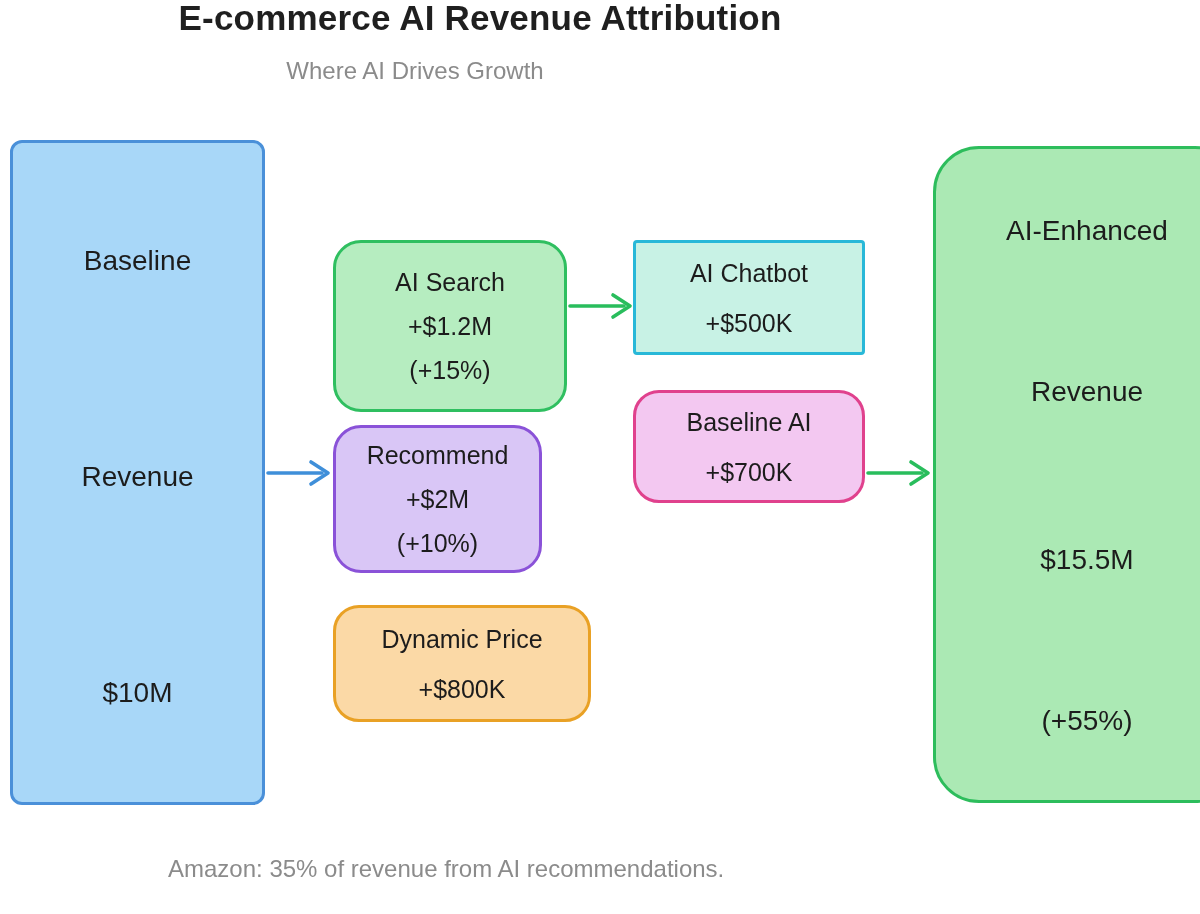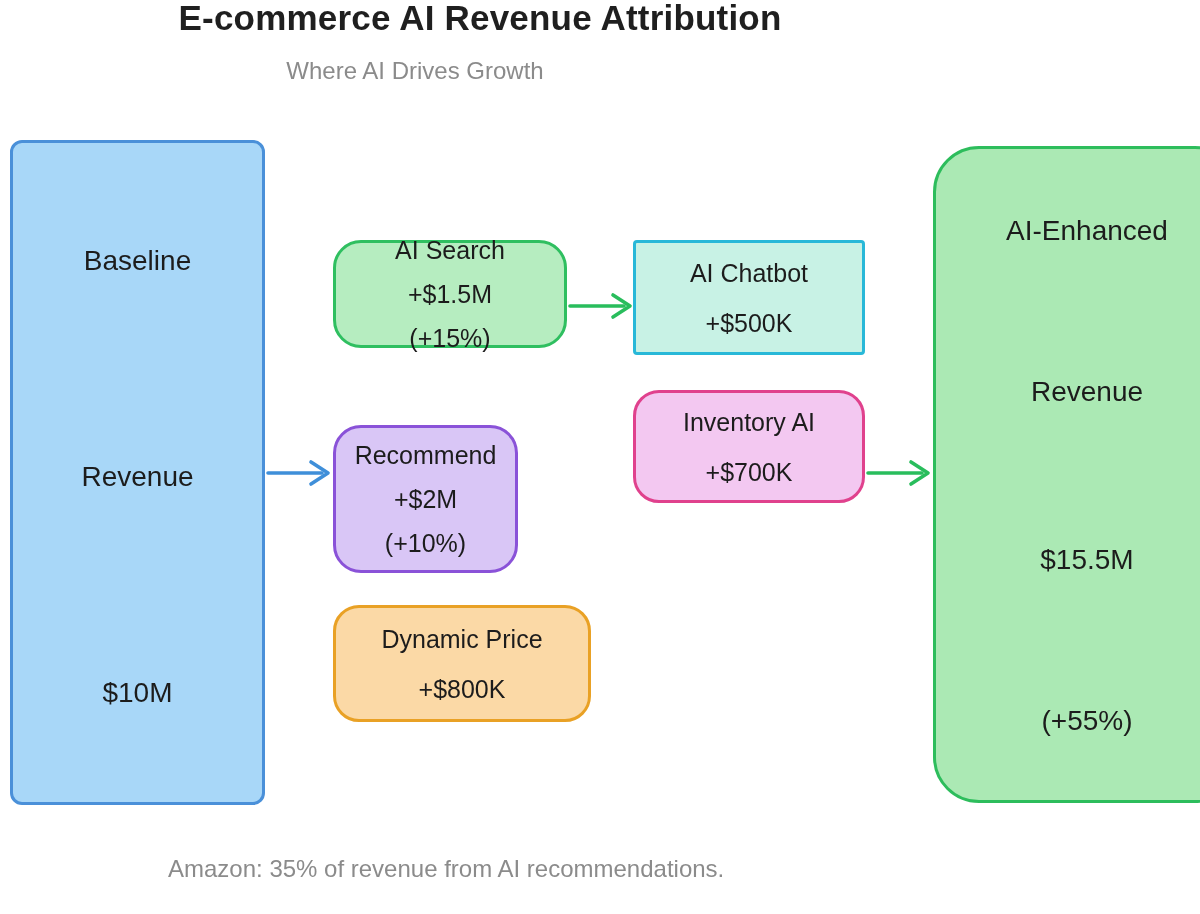--- a/index.html
+++ b/index.html
@@ -27,23 +27,23 @@
   .box-baseline{left:10px;top:140px;width:255px;height:665px;border-radius:12px;}
   .box-enhanced{left:933px;top:146px;width:308px;height:657px;border-radius:46px;}
   .box-baseline .l0{top:118px}.box-baseline .l1{top:334px}.box-baseline .l2{top:550px}
   .box-enhanced .l0{top:82px}.box-enhanced .l1{top:243px}.box-enhanced .l2{top:411px}.box-enhanced .l3{top:572px}
   .small{
     display:flex;flex-direction:column;align-items:center;justify-content:center;
     font-size:25px;text-align:center;
   }
   .lines3{line-height:44px;}
   .lines2{line-height:50px;}
-  .box-search{left:333px;top:240px;width:234px;height:108px;border-radius:28px;}
+  .box-search{left:333px;top:240px;width:234px;height:172px;border-radius:28px;}
   .box-chatbot{left:633px;top:240px;width:232px;height:115px;border-radius:4px;}
-  .box-recommend{left:333px;top:425px;width:185px;height:148px;border-radius:28px;}
+  .box-recommend{left:333px;top:425px;width:209px;height:148px;border-radius:28px;}
   .box-inventory{left:633px;top:390px;width:232px;height:113px;border-radius:26px;}
   .box-dynamic{left:333px;top:605px;width:258px;height:117px;border-radius:26px;}
   .arrows{position:absolute;left:0;top:0;pointer-events:none;}
   .footer{
     position:absolute;left:168px;top:852px;font-size:24px;line-height:33px;
     color:#8b8b8b;font-weight:400;
   }
 </style>
 </head>
 <body>
@@ -69,37 +69,37 @@
   </svg>
 
   <div class="node big box-baseline" style="background: rgb(168, 215, 248); border-color: rgb(74, 144, 217);">
     <div class="bl l0">Baseline</div>
     <div class="bl l1">Revenue</div>
     <div class="bl l2">$10M</div>
   </div>
 
   <div class="node small lines3 box-search" style="background: rgb(182, 237, 192); border-color: rgb(47, 191, 96);">
     <div>AI Search</div>
-    <div>+$1.5M</div>
+    <div>+$1.2M</div>
     <div>(+15%)</div>
   </div>
 
   <div class="node small lines2 box-chatbot" style="background: rgb(200, 242, 229); border-color: rgb(40, 184, 216);">
     <div>AI Chatbot</div>
     <div>+$500K</div>
   </div>
 
   <div class="node small lines3 box-recommend" style="background: rgb(217, 198, 246); border-color: rgb(138, 82, 216);">
     <div>Recommend</div>
     <div>+$2M</div>
     <div>(+10%)</div>
   </div>
 
   <div class="node small lines2 box-inventory" style="background: rgb(243, 200, 241); border-color: rgb(224, 65, 141);">
-    <div>Inventory AI</div>
+    <div>Baseline AI</div>
     <div>+$700K</div>
   </div>
 
   <div class="node small lines2 box-dynamic" style="background: rgb(251, 217, 166); border-color: rgb(233, 161, 37);">
     <div>Dynamic Price</div>
     <div>+$800K</div>
   </div>
 
   <div class="node big box-enhanced" style="background: rgb(171, 233, 180); border-color: rgb(45, 189, 92);">
     <div class="bl l0">AI-Enhanced</div>

